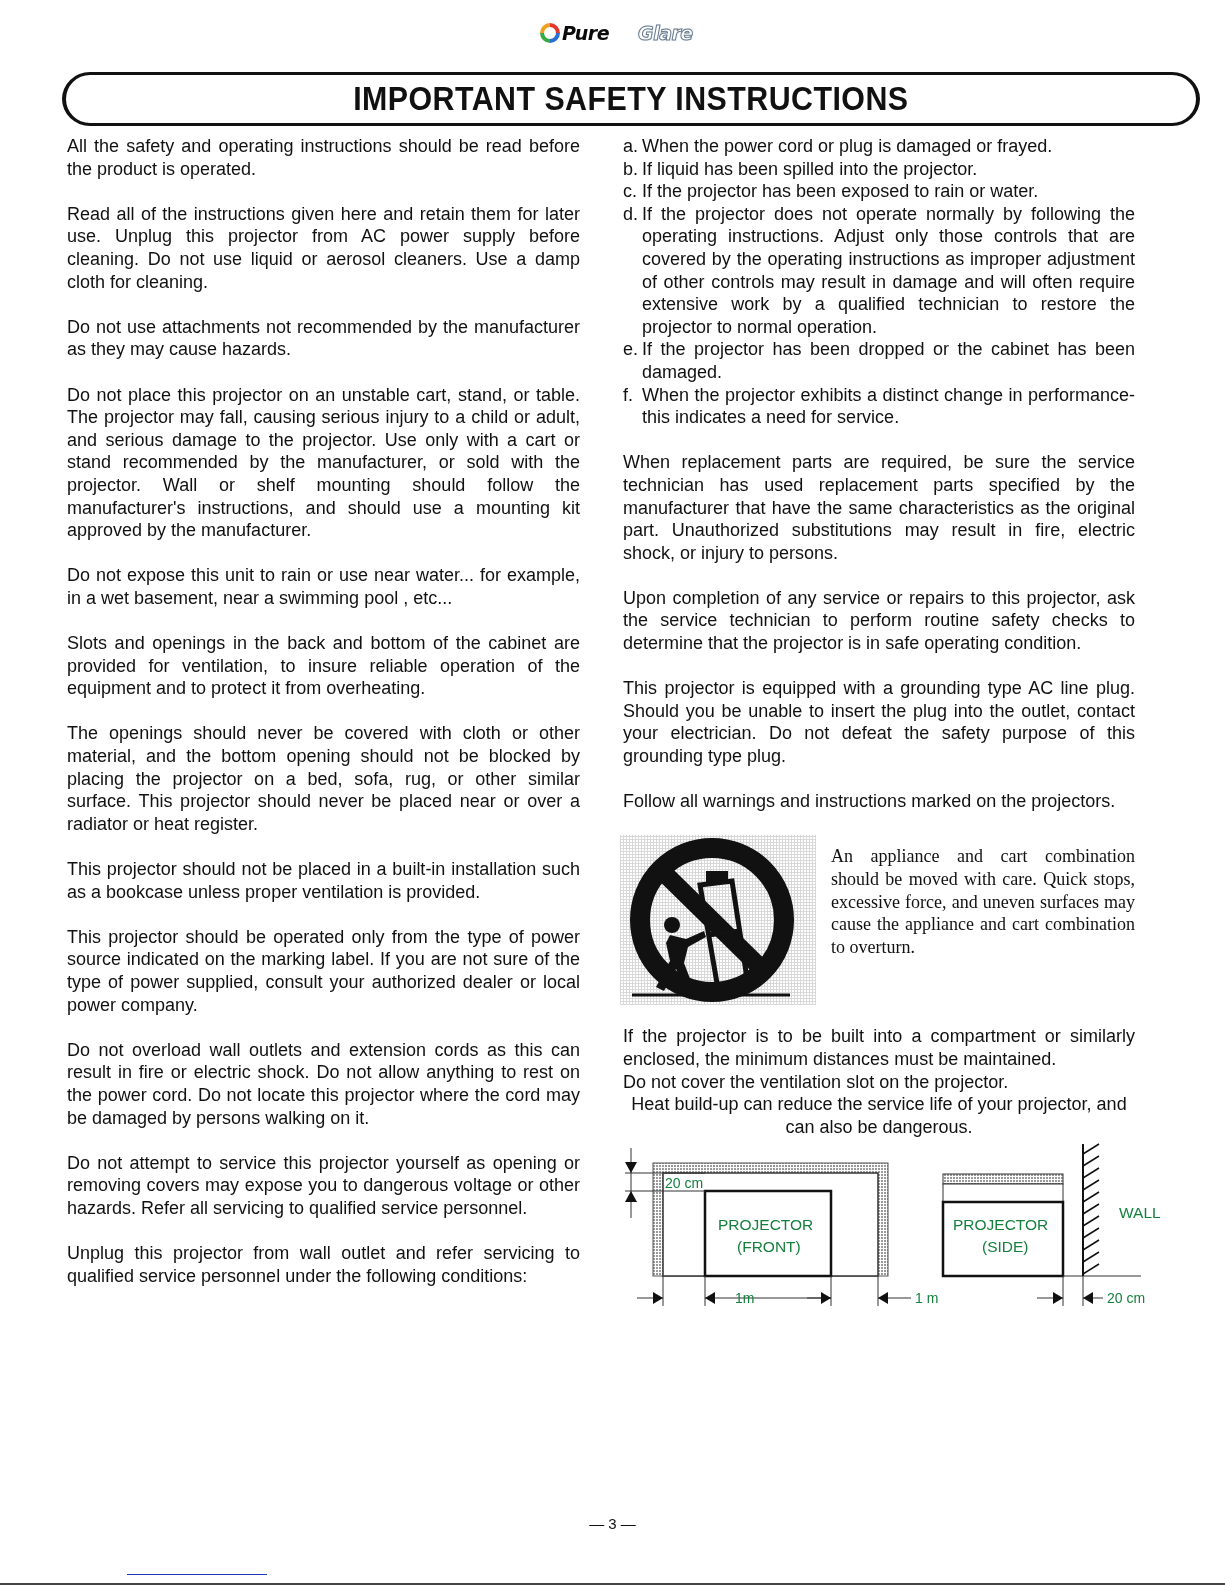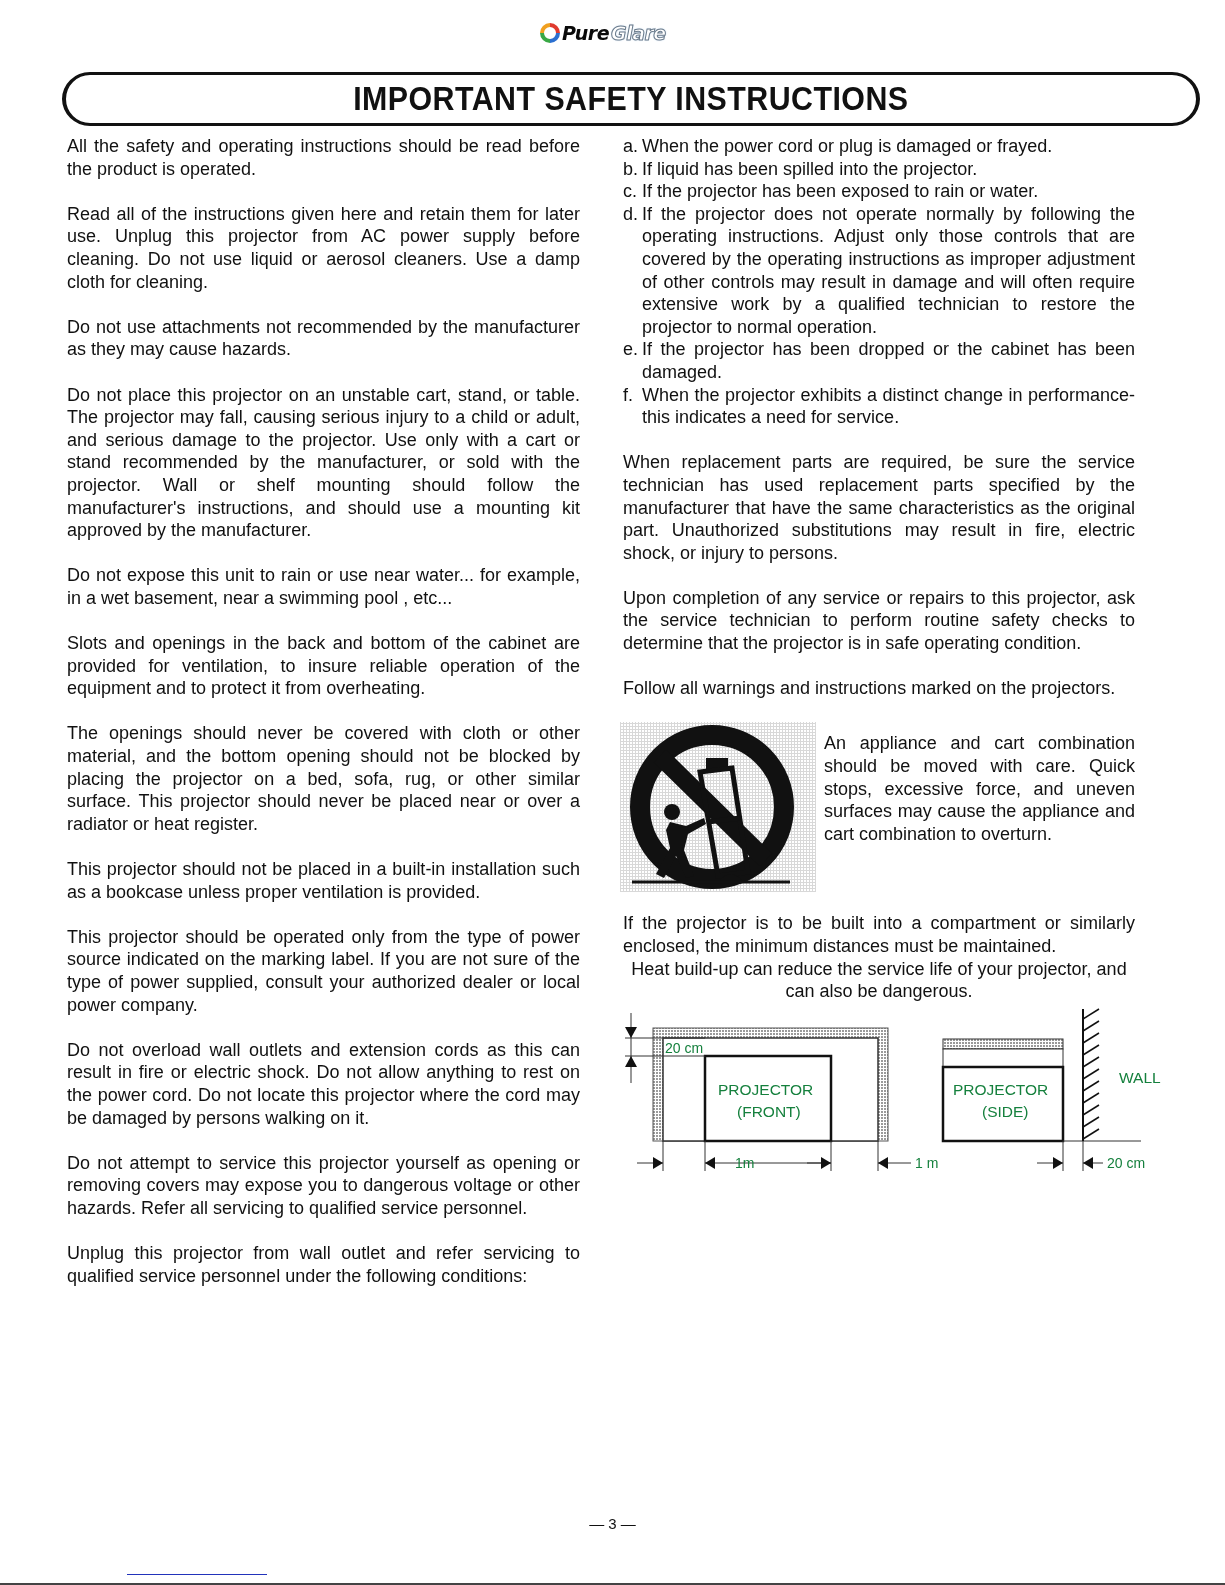--- a/index.html
+++ b/index.html
@@ -14,20 +14,21 @@
   .logo-mark { width: 20px; height: 20px; }
   .logo-pure {
     font-family: "DejaVu Sans", sans-serif; font-weight: bold; font-style: italic;
     font-size: 19px; color: #0a0a0a; letter-spacing: -0.5px;
   }
   .logo-glare {
     font-family: "DejaVu Sans", sans-serif; font-weight: bold; font-style: italic;
     font-size: 19px; color: #ffffff; letter-spacing: -0.5px;
     -webkit-text-stroke: 1px #6a7a8a;
     text-shadow: 0 0 2px #9fc3e6;
+    margin-left: 27px;
   }
   .banner {
     position: absolute; left: 62px; top: 72px; width: 1138px; height: 54px;
     border: 3px solid #111; border-radius: 28px / 27px;
     border-left-width: 4px; border-right-width: 4px;
     box-sizing: border-box;
     display: flex; align-items: center; justify-content: center;
   }
   .banner-title {
     font-family: "Liberation Sans", sans-serif; font-weight: bold;
@@ -39,21 +40,21 @@
     text-align: justify;
   }
   .col-left { left: 67px; width: 513px; }
   .col-right { left: 623px; width: 512px; }
   .col p { margin: 0 0 22.6px 0; }
   .col p.tight { margin: 0; }
   .list { margin: 0 0 22.6px 0; padding: 0; list-style: none; }
   .list li { display: flex; text-align: justify; }
   .list .marker { width: 19px; flex: none; }
   .list .txt { flex: 1; }
-  .cart-block { display: flex; gap: 8px; margin: 0 0 20px -3px; }
+  .cart-block { display: flex; gap: 15px; margin: 0 0 20px -3px; font-family: Liberation Serif, serif; }
   .cart-pic {
     width: 196px; height: 170px; flex: none; position: relative;
     background-color: #fff;
     background-image:
       repeating-linear-gradient(0deg, #d8d8d8 0 1px, transparent 1px 3px),
       repeating-linear-gradient(90deg, #d8d8d8 0 1px, transparent 1px 3px);
   }
   .cart-text { padding-top: 10px; flex: 1; text-align: justify; }
   .diagram { position: relative; width: 560px; height: 175px; margin-left: -12px; }
   .diagram svg { position: absolute; left: 0; top: 0; }
@@ -126,20 +127,21 @@
         <span class="marker">e.</span>
         <span class="txt">If the projector has been dropped or the cabinet has been damaged.</span>
       </li>
     <li>
         <span class="marker">f.</span>
         <span class="txt">When the projector exhibits a distinct change in performance-this indicates a need for service.</span>
       </li>
   </ul>
   <p>When replacement parts are required, be sure the service technician has used replacement parts specified by the manufacturer that have the same characteristics as the original part. Unauthorized substitutions may result in fire, electric shock, or injury to persons.</p>
   <p>Upon completion of any service or repairs to this projector, ask the service technician to perform routine safety checks to determine that the projector is in safe operating condition.</p>
+  <p>This projector is equipped with a grounding type AC line plug. Should you be unable to insert the plug into the outlet, contact your electrician. Do not defeat the safety purpose of this grounding type plug.</p>
   <p>Follow all warnings and instructions marked on the projectors.</p>
 
   <div class="cart-block">
     <div class="cart-pic">
       <svg width="196" height="170" viewBox="0 0 196 170">
         <circle cx="92" cy="85" r="72" fill="none" stroke="#111" stroke-width="20"></circle>
         <line x1="40" y1="34" x2="146" y2="138" stroke="#111" stroke-width="18"></line>
 
         <rect x="86" y="36" width="22" height="12" fill="#111"></rect>
         <path d="M80 50 L112 46 L128 150 L98 154 Z" fill="none" stroke="#111" stroke-width="5"></path>
@@ -148,20 +150,21 @@
         <circle cx="52" cy="90" r="8" fill="#111"></circle>
         <path d="M50 100 L66 104 L84 96 L86 102 L68 112 L64 128 L74 154 L66 156 L56 134 L44 156 L36 152 L50 126 L46 108 Z" fill="#111"></path>
         <line x1="12" y1="160" x2="170" y2="160" stroke="#111" stroke-width="3"></line>
         <path d="M100 158 Q110 146 122 158" fill="#111"></path>
       </svg>
     </div>
     <div class="cart-text">An appliance and cart combination should be moved with care. Quick stops, excessive force, and uneven surfaces may cause the appliance and cart combination to overturn.</div>
   </div>
 
   <p class="tight">If the projector is to be built into a compartment or similarly enclosed, the minimum distances must be maintained.</p>
+  <p class="tight">Do not cover the ventilation slot on the projector.</p>
   <p class="tight" style="text-align:center">Heat build-up can reduce the service life of your projector, and can also be dangerous.</p>
 
   <div class="diagram">
     <svg width="560" height="175" viewBox="0 0 560 175">
       <defs>
         <pattern id="dots" width="3" height="3" patternUnits="userSpaceOnUse">
           <rect width="3" height="3" fill="#fff"></rect>
           <rect width="2" height="2" fill="#9a9a9a"></rect>
         </pattern>
       </defs>

